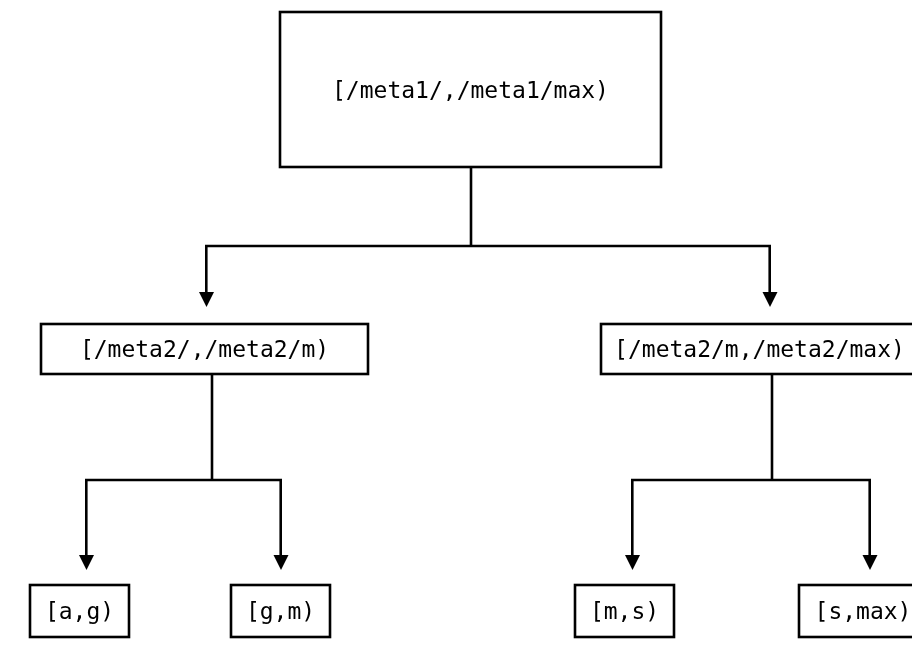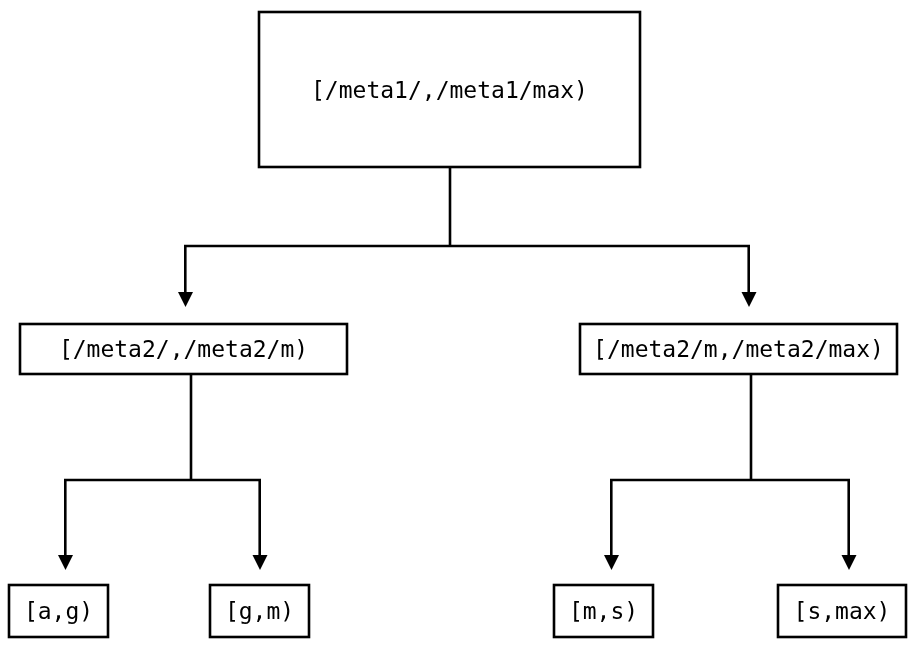--- a/index.html
+++ b/index.html
@@ -12,20 +12,21 @@
     width: 912px;
     height: 652px;
     font-family: "DejaVu Sans Mono", "Liberation Mono", monospace;
     overflow: hidden;
   }
   #diagram-root {
     position: relative;
     width: 846px;
     height: 652px;
     background: #ffffff;
+    margin-left: 21px;
   }
   svg.diagram-canvas {
     position: absolute;
     top: 0;
     left: 0;
     width: 912px;
     height: 652px;
     display: block;
   }
   .node-box {

